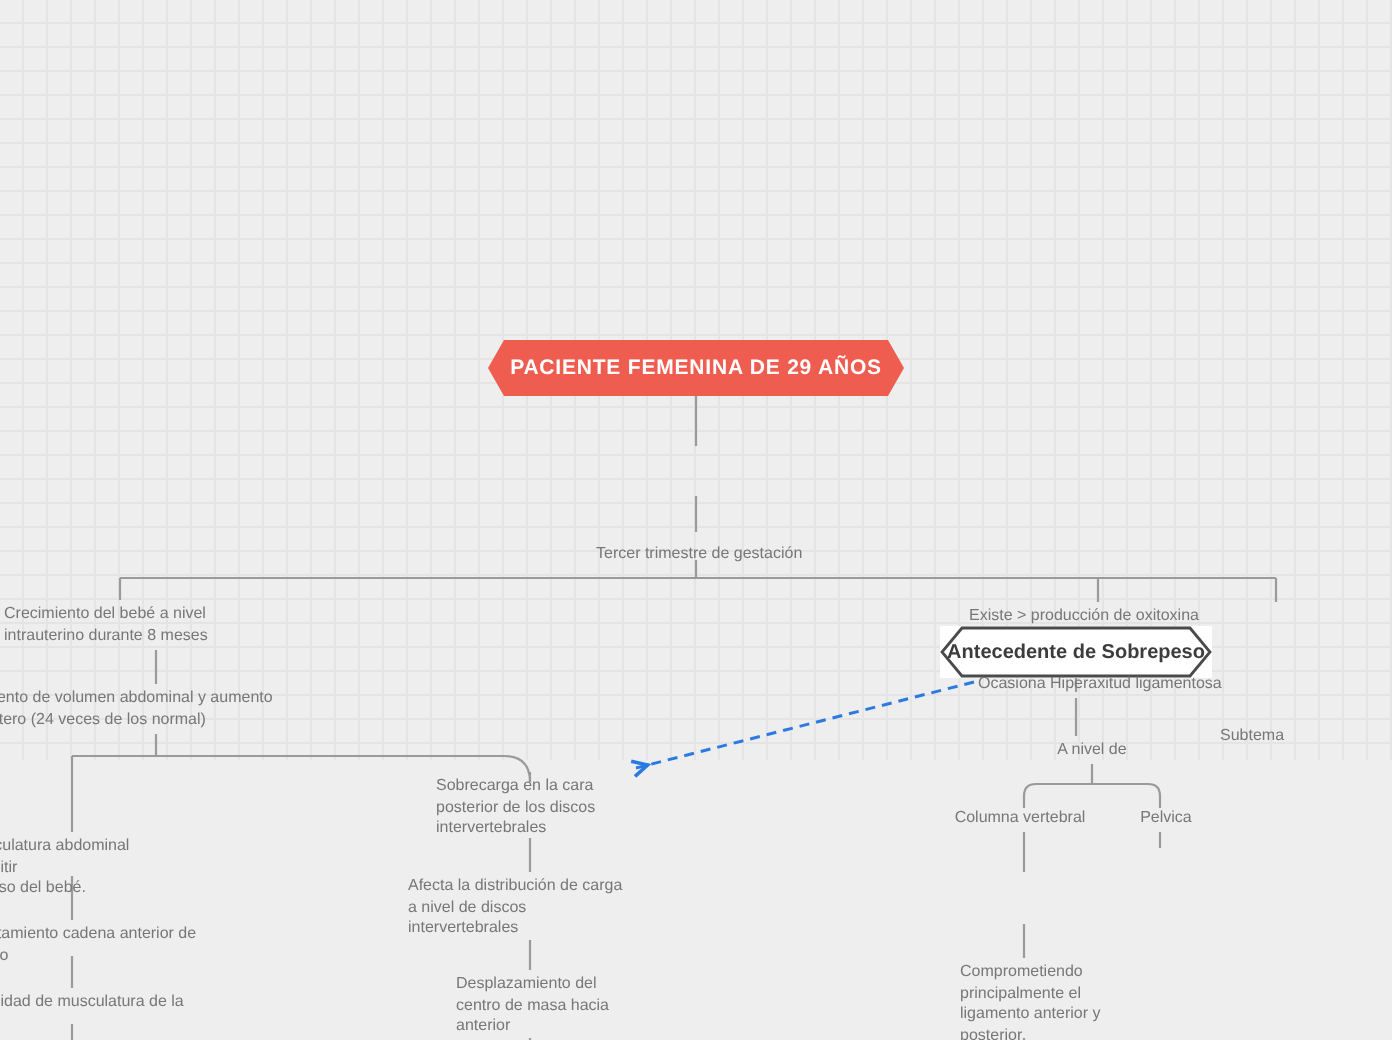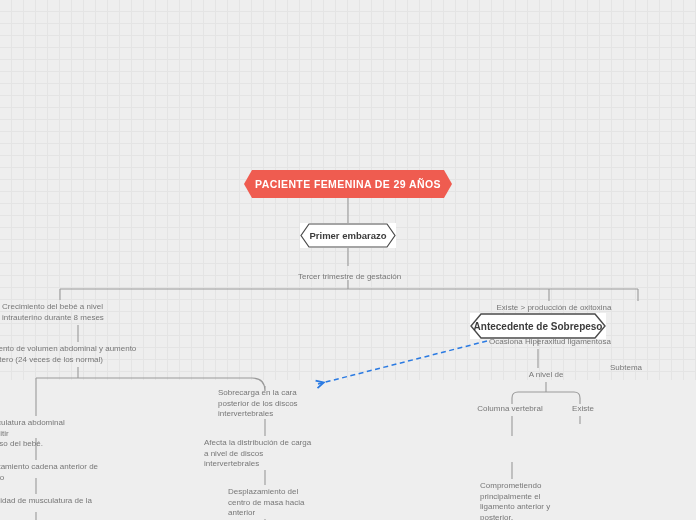--- a/index.html
+++ b/index.html
@@ -110,21 +110,21 @@
   #lbl-crecimiento      { left: 2px;   top: 302px; width: 130px; }
   #lbl-aumento-volumen  { left: -18px; top: 344px; width: 170px; }
   #lbl-musc-abdominal   { left: -18px; top: 418px; width: 110px; }
   #lbl-cadena-anterior  { left: -18px; top: 462px; width: 120px; }
   #lbl-musculatura-faja { left: -18px; top: 496px; width: 120px; }
 
   #lbl-sobrecarga       { left: 218px; top: 388px; width: 100px; }
   #lbl-afecta           { left: 204px; top: 438px; width: 122px; }
   #lbl-desplazamiento   { left: 228px; top: 487px; width: 100px; }
 
-  #lbl-oxitoxina        { left: 493px; top: 303px; width: 122px; text-align: center; }
+  #lbl-oxitoxina        { left: 481px; top: 303px; width: 122px; text-align: center; }
   #lbl-subtema          { left: 610px; top: 319px; width: 56px;  text-align: left; margin-top: 44px; }
   #lbl-ocasiona         { left: 489px; top: 337px; width: 122px; }
   #lbl-a-nivel-de       { left: 518px; top: 370px; width: 56px;  text-align: center; }
   #lbl-columna          { left: 474px; top: 404px; width: 72px;  text-align: center; }
   #lbl-pelvica          { left: 558px; top: 404px; width: 50px;  text-align: center; }
   #lbl-aumento-elast    { left: 466px; top: 438px; width: 110px; }
   #lbl-comprometiendo   { left: 480px; top: 481px; width: 82px; }
 </style>
 </head>
 <body>
@@ -177,26 +177,20 @@
     <defs>
       <marker id="arrowhead" markerWidth="7" markerHeight="7" refX="5" refY="3.2" orient="auto" markerUnits="strokeWidth">
         <path d="M6,0.6 L1,3.2 L6,5.8" fill="none" stroke="#2a7ae2" stroke-width="1.2"></path>
       </marker>
     </defs>
     <path d="M487,341 L318,384" fill="none" stroke="#2a7ae2" stroke-width="1.5" stroke-dasharray="5,3.5" marker-end="url(#arrowhead)"></path>
   </svg>
 
   <div class="node root-banner">PACIENTE FEMENINA DE 29 AÑOS</div>
 
-  <div class="node hex-node" id="node-primer-embarazo">
-    <svg class="hex-fill" viewBox="0 0 96 25" preserveAspectRatio="none">
-      <polygon points="9,1 87,1 95,12.5 87,24 9,24 1,12.5" fill="#ffffff" stroke="#4a4a4a" stroke-width="1.2"></polygon>
-    </svg>
-    <span class="hex-label">Primer embarazo</span>
-  </div>
 
   <div class="node hex-node" id="node-sobrepeso">
     <svg class="hex-fill" viewBox="0 0 136 26" preserveAspectRatio="none">
       <polygon points="11,1 125,1 135,13 125,25 11,25 1,13" fill="#ffffff" stroke="#4a4a4a" stroke-width="1.4"></polygon>
     </svg>
     <span class="hex-label">Antecedente de Sobrepeso</span>
   </div>
 
   <div class="label" id="lbl-tercer-trimestre">Tercer trimestre de gestación</div>
 
@@ -228,21 +222,21 @@
   <div class="label" id="lbl-oxitoxina">Existe &gt; producción de oxitoxina</div>
 
   <div class="label" id="lbl-subtema">Subtema</div>
 
   <div class="label" id="lbl-ocasiona">Ocasiona Hiperaxitud ligamentosa</div>
 
   <div class="label" id="lbl-a-nivel-de">A nivel de</div>
 
   <div class="label" id="lbl-columna">Columna vertebral</div>
 
-  <div class="label" id="lbl-pelvica">Existe</div>
+  <div class="label" id="lbl-pelvica">Pelvica</div>
 
 
   <div class="label" id="lbl-comprometiendo">Comprometiendo
 principalmente el
 ligamento anterior y
 posterior</div>
 
 </div>
 
 </body></html>

